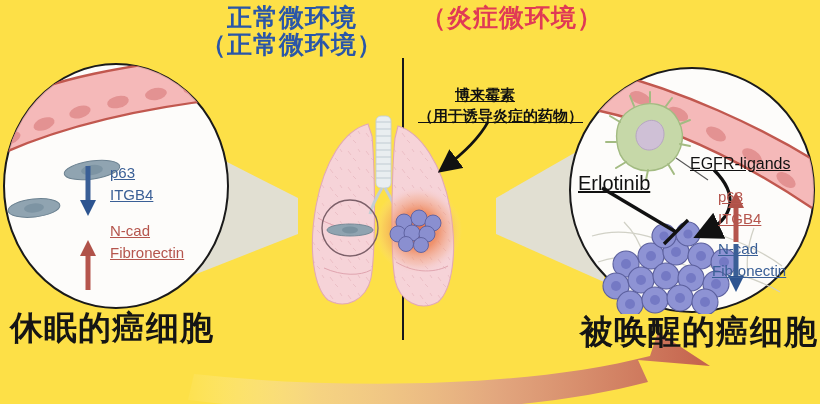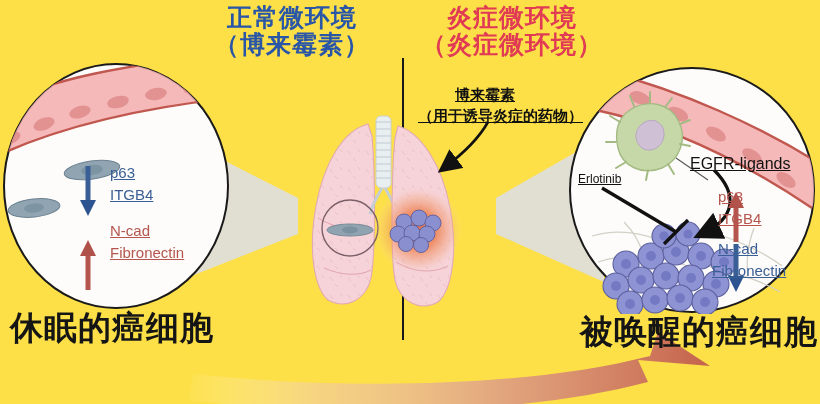--- a/index.html
+++ b/index.html
@@ -47,40 +47,39 @@
   #l-itgb4{left:110px;top:186px;font-size:15px;color:#3a5f96;}
   #l-ncad{left:110px;top:222px;font-size:15px;color:#b5554d;}
   #l-fibro{left:110px;top:244px;font-size:15px;color:#b5554d;}
 
   
   #r-p63{left:718px;top:188px;font-size:15px;color:#b5554d;}
   #r-itgb4{left:718px;top:210px;font-size:15px;color:#b5554d;}
   #r-ncad{left:718px;top:240px;font-size:15px;color:#3a5f96;}
   #r-fibro{left:712px;top:262px;font-size:15px;color:#3a5f96;}
 
-  #r-erlotinib{left:578px;top:172px;font-size:12px;color:#111;}
+  #r-erlotinib{left:578px;top:172px;font-size:20px;color:#111;}
   #r-egfr{left:690px;top:155px;font-size:16px;color:#111;}
 
   
   #bleo1{left:455px;top:86px;font-size:15px;font-weight:bold;color:#111;
          font-family:"DejaVu Sans","Liberation Sans",sans-serif;}
   #bleo2{left:418px;top:107px;font-size:15px;font-weight:bold;color:#111;
          font-family:"DejaVu Sans","Liberation Sans",sans-serif;}
 </style>
 </head>
 <body>
 
 <div id="stage">
 
   <div class="hdr" id="hdr-normal">
     <span>正常微环境</span>
-    <span class="l2">（博来霉素）</span>
+    <span class="l2">（正常微环境）</span>
   </div>
   <div class="hdr" id="hdr-inflam">
-    <span>炎症微环境</span>
     <span class="l2">（炎症微环境）</span>
   </div>
 
   <div id="divider"></div>
 
   <svg class="cone" id="cone-left" style="left:170px;top:130px;" width="130" height="160">
     <polygon points="6,6 128,68 128,104 6,152" fill="#dedede" opacity="0.92"></polygon>
   </svg>
   <svg class="cone" id="cone-right" style="left:492px;top:132px;" width="120" height="160">
     <polygon points="112,4 4,66 4,102 112,150" fill="#dedede" opacity="0.92"></polygon>

